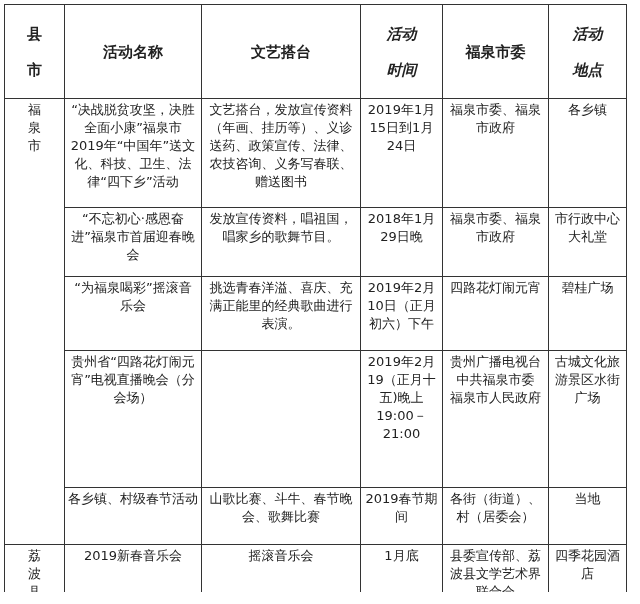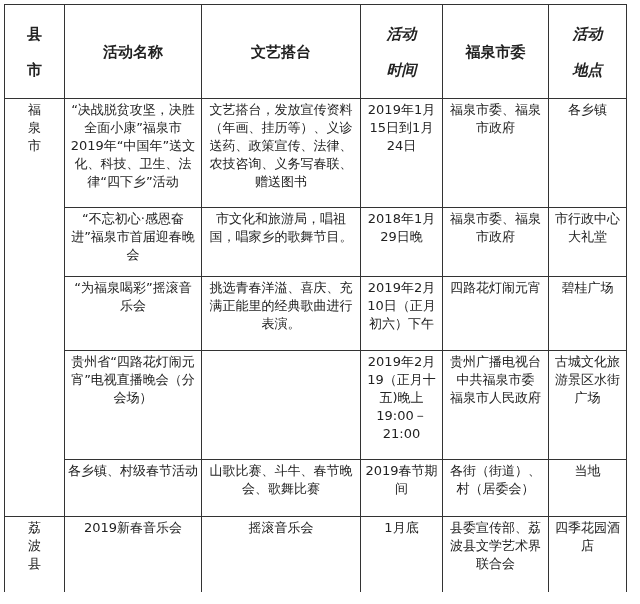--- a/index.html
+++ b/index.html
@@ -66,33 +66,33 @@
       </div>
     </td>
     <td>“决战脱贫攻坚，决胜全面小康”福泉市2019年“中国年”送文化、科技、卫生、法律“四下乡”活动</td>
     <td>文艺搭台，发放宣传资料（年画、挂历等）、义诊送药、政策宣传、法律、农技咨询、义务写春联、赠送图书</td>
     <td>2019年1月15日到1月24日</td>
     <td>福泉市委、福泉市政府</td>
     <td>各乡镇</td>
   </tr>
   <tr style="height:69px">
     <td>“不忘初心·感恩奋进”福泉市首届迎春晚会</td>
-    <td>市文化和旅游局，唱祖国，唱家乡的歌舞节目。</td>
+    <td>发放宣传资料，唱祖国，唱家乡的歌舞节目。</td>
     <td>2018年1月29日晚</td>
     <td>福泉市委、福泉市政府</td>
     <td class="mid">市行政中心大礼堂</td>
   </tr>
   <tr style="height:74px">
     <td>“为福泉喝彩”摇滚音乐会</td>
     <td>挑选青春洋溢、喜庆、充满正能里的经典歌曲进行表演。</td>
     <td>2019年2月10日（正月初六）下午</td>
     <td>四路花灯闹元宵</td>
     <td>碧桂广场</td>
   </tr>
-  <tr style="height:109px">
+  <tr style="height:137px">
     <td>贵州省“四路花灯闹元宵”电视直播晚会（分会场）</td>
     <td></td>
     <td>2019年2月19（正月十五)晚上19:00－21:00</td>
     <td>
       <div class="cell-lines">
         <span>贵州广播电视台</span>
         <span>中共福泉市委　福泉市人民政府</span>
       </div>
     </td>
     <td>古城文化旅游景区水街广场</td>

